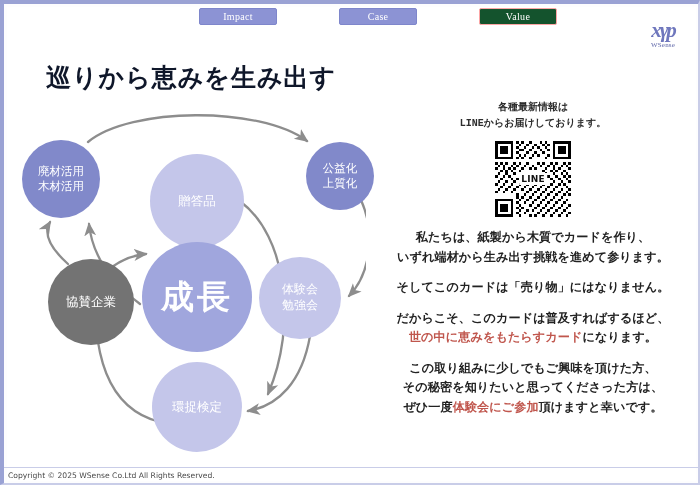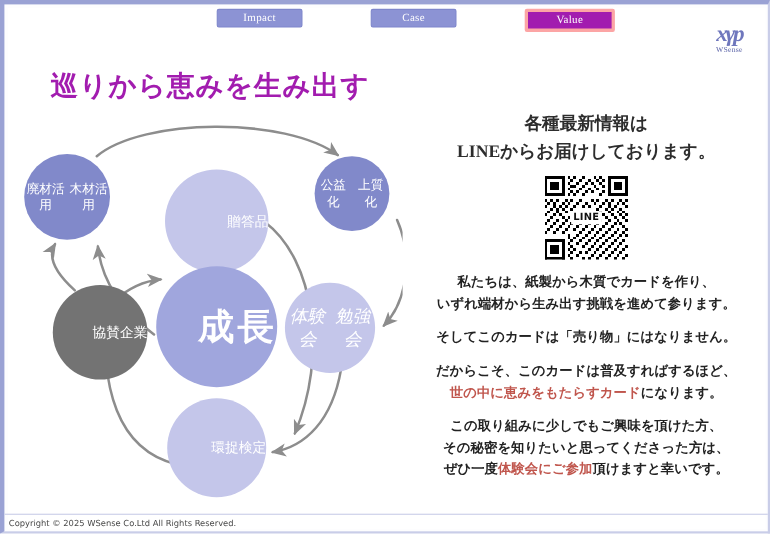--- a/index.html
+++ b/index.html
@@ -51,21 +51,21 @@
     font-family: "Liberation Serif", serif;
     font-size: 10px;
     color: #ffffff;
     border-radius: 2px;
     letter-spacing: .3px;
     cursor: pointer;
     user-select: none;
     margin-left: 48px;
   }
   .pill.blue { background: #8c93d4; border: 1px solid #7e86cb; }
-  .pill.red  { background: #a21caf; border: 3px solid #fca5a5; }
+  .pill.red  { background: #14532d; border: 1px solid #fca5a5; }
 
   
   #logo {
     position: absolute;
     top: 16px;
     right: 12px;
     width: 46px;
     text-align: center;
     z-index: 8;
   }
@@ -87,69 +87,69 @@
   }
 
   
   #headline {
     position: absolute;
     top: 57px;
     left: 42px;
     font-family: "DejaVu Sans", sans-serif;
     font-size: 25px;
     font-weight: bold;
-    color: #a21caf;
+    color: #0f172a;
     letter-spacing: 1px;
     white-space: nowrap;
   }
 
   
   #diagram {
     position: absolute;
     left: 6px;
     top: 100px;
     width: 356px;
     height: 340px;
   }
   #diagram svg { display: block; }
   .bub {
     position: absolute;
     border-radius: 50%;
     display: flex;
-    flex-direction: row;
+    flex-direction: column;
     align-items: center;
-    justify-content: flex-end;
+    justify-content: center;
     color: #ffffff;
     font-family: "DejaVu Sans", sans-serif;
     text-align: center;
     line-height: 1.32;
     z-index: 4;
   }
   .bub span { display: block; }
 
   .b-haizai { left: 12px;  top: 36px;  width: 78px;  height: 78px;  background: #8189ca; font-size: 11.5px; z-index: 5; }
-  .b-kouekika{left: 276px;top: 38px;  width: 68px;  height: 68px;  background: #8189ca; font-size: 11.5px; z-index: 5; }
+  .b-kouekika{left: 296px;top: 38px;  width: 68px;  height: 68px;  background: #8189ca; font-size: 11.5px; z-index: 5; }
   .b-zoutou { left: 140px; top: 50px;  width: 94px;  height: 94px;  background: #c4c6ea; font-size: 12.5px; z-index: 3; }
   .b-seichou{ left: 132px; top: 138px; width: 110px; height: 110px; background: #a0a6dd; font-size: 33px; font-weight: bold; letter-spacing: 3px; z-index: 4; }
   .b-kyousan{ left: 38px;  top: 155px; width: 86px;  height: 86px;  background: #737373; font-size: 12.5px; z-index: 3; }
-  .b-taiken { left: 249px; top: 153px; width: 82px;  height: 82px;  background: #c4c6ea; font-size: 16px;  z-index: 3; font-style: italic; }
+  .b-taiken { left: 249px; top: 153px; width: 82px;  height: 82px;  background: #c4c6ea; font-size: 12px;  z-index: 3; }
   .b-kankyo { left: 142px; top: 258px; width: 90px;  height: 90px;  background: #c4c6ea; font-size: 12.5px; z-index: 3; }
 
   
   #rightcol {
     position: absolute;
     left: 362px;
     top: 96px;
     width: 334px;
     text-align: center;
   }
   .line-head {
-    font-family: Liberation Serif, serif;
+    font-family: Liberation Mono, monospace;
     font-weight: bold;
-    font-size: 16px;
+    font-size: 10px;
     color: #2d2d2d;
     line-height: 1.6;
   }
   #qr-wrap {
     margin-top: 9px;
     display: flex;
     justify-content: center;
   }
   #qr {
     position: relative;

